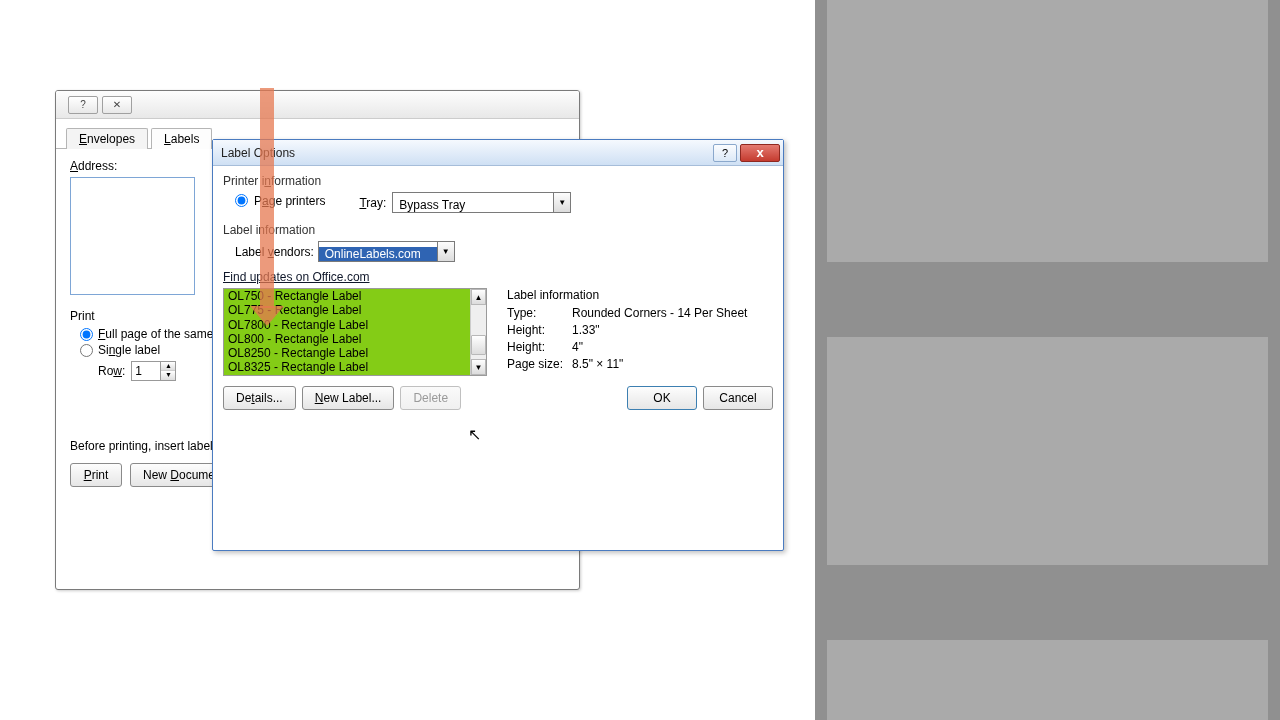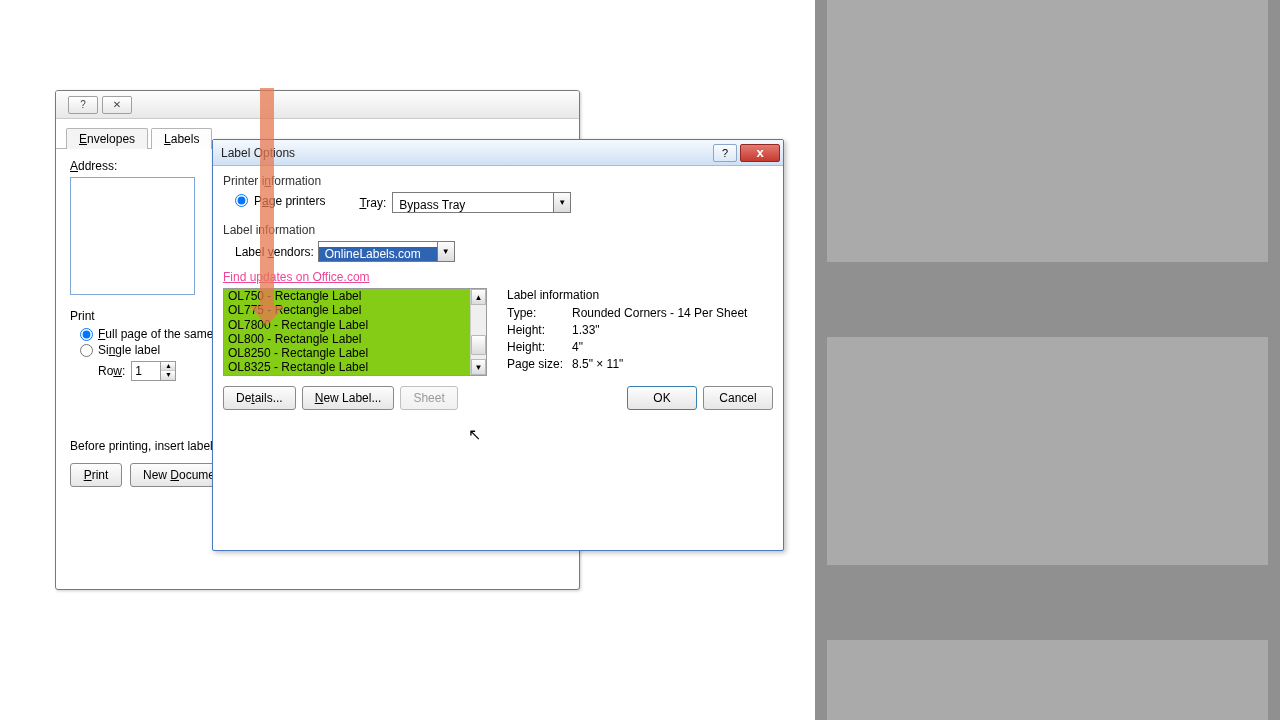--- a/index.html
+++ b/index.html
@@ -44,21 +44,21 @@
   .tb2-close { width:40px; height:18px; background:linear-gradient(#e47a71,#c43b2f); border:1px solid #8e2820; border-radius:2px; color:#fff; display:flex; align-items:center; justify-content:center; font-size:13px; font-weight:bold; margin-left:3px; cursor:pointer; }
   .dlg2-body { padding: 6px 10px 10px 10px; position:relative; }
   .sec-label { color:#333; margin-bottom: 4px; margin-top: 2px;}
   .radio2 { display:flex; align-items:center; margin-left: 12px; margin-bottom:4px;}
   .radio2 input { margin-right:6px; }
   .tray-row { display:flex; align-items:center; margin-left: 12px; }
   .select { display:inline-flex; align-items:flex-end; border:1px solid #7a7a7a; height:21px; background:#fff; }
   .select .sel-text { padding: 0 6px; min-width: 150px; }
   .select .sel-text.hi { background:#2f64b3; color:#fff; }
   .sel-btn { width:17px; height:100%; border-left:1px solid #7a7a7a; background:linear-gradient(#fdfdfd,#dcdcdc); display:flex; align-items:center; justify-content:center; font-size:8px;}
-  .link { color:#ec4899; text-decoration:underline; cursor:pointer; display:inline-block; margin-top:8px; }
+  .link { color:#0f172a; text-decoration:underline; cursor:pointer; display:inline-block; margin-top:8px; }
   .columns { display:flex; margin-top: 4px; gap: 20px;}
   .col-left { width: 264px; }
   .col-right { flex:1; }
   .listbox { display:flex; border:1px solid #9a9a9a; background:#84cc16; height: 88px; }
   .list-items { flex:1; overflow:hidden; }
   .list-items div { padding: 0 4px; line-height: 14.3px; white-space: nowrap; }
   .scrollbar { width:16px; border-left:1px solid #ccc; display:flex; flex-direction:column; background:#efefef;}
   .sb-btn { height:16px; background:linear-gradient(#fff,#dcdcdc); border:1px solid #b8b8b8; font-size:8px; display:flex; align-items:center; justify-content:center; }
   .sb-track { flex:1; position:relative; }
   .sb-thumb { position:absolute; left:0; right:0; height:20px; top: 30px; background:linear-gradient(#fff,#dcdcdc); border:1px solid #b8b8b8; border-radius:1px;}
@@ -195,21 +195,21 @@
           <div>4"</div>
           <div>Page size:</div>
           <div>8.5" × 11"</div>
         </div>
       </div>
     </div>
 
     <div class="dlg2-btns">
       <div class="btn">De<u>t</u>ails...</div>
       <div class="btn"><u>N</u>ew Label...</div>
-      <div class="btn disabled">Sheet</div>
+      <div class="btn disabled">Delete</div>
       <div class="right-btns">
         <div class="btn primary" style="min-width:70px">OK</div>
         <div class="btn" style="min-width:70px">Cancel</div>
       </div>
     </div>
   </div>
 </div>
 
 <div class="cursor">↖</div>
 

